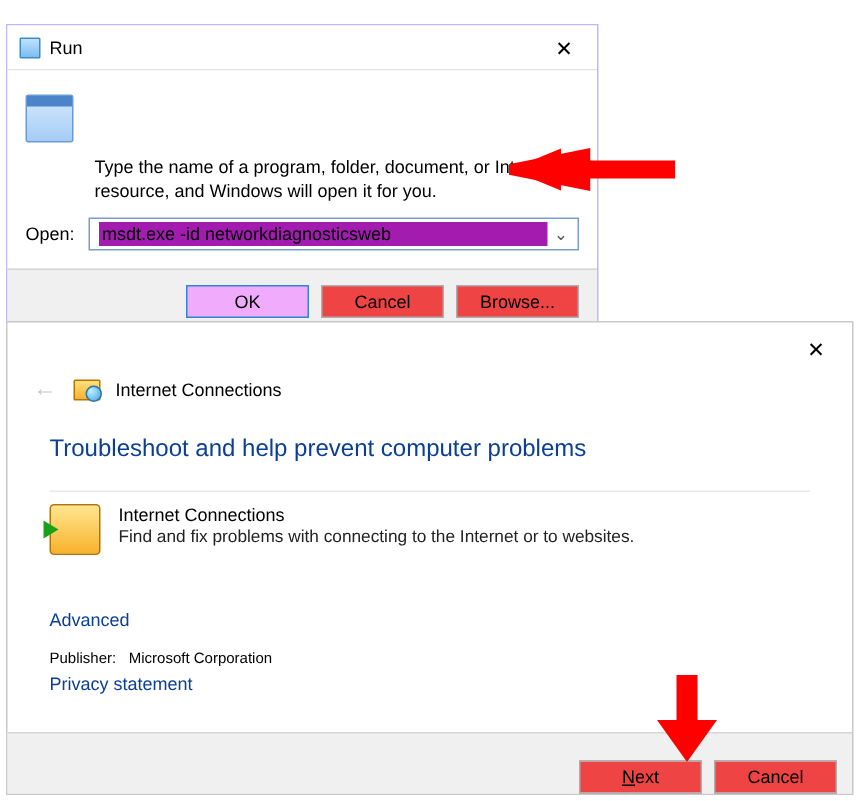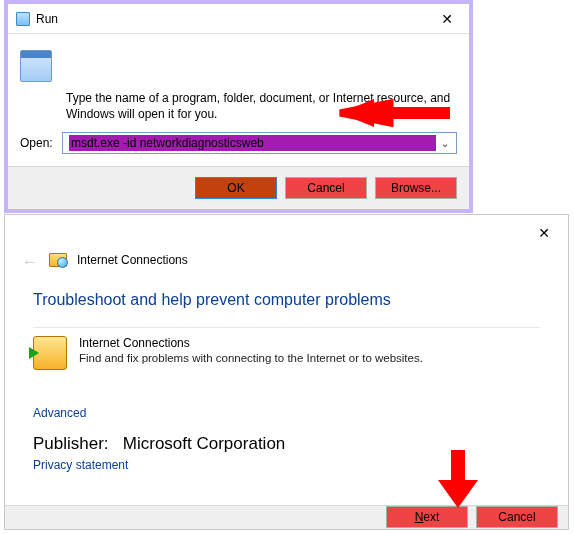--- a/index.html
+++ b/index.html
@@ -11,23 +11,23 @@
     background: #fff;
     font-family: "Segoe UI", Tahoma, sans-serif;
     font-size: 12px;
     color: #000;
     position: relative;
   }
 
   
   .run-dialog {
     position: absolute;
-    left: 4px; top: 0;
-    width: 469px;
-    border: 4px solid #c4b5fd;
+    left: 4px; top: 16px;
+    width: 395px;
+    border: 1px solid #c4b5fd;
   }
   .titlebar {
     height: 30px;
     background: #fff;
     border-bottom: 1px solid #e1e1e1;
     display: flex;
     align-items: center;
     padding-left: 8px;
   }
   .titlebar .title { flex: 1; font-size: 12px; }
@@ -106,21 +106,21 @@
   .btn {
     min-width: 82px;
     height: 22px;
     border: 1px solid #adadad;
     background: #ef4444;
     font-family: inherit;
     font-size: 12px;
     cursor:pointer;
     padding: 0 10px;
   }
-  .btn.primary { border: 1px solid #2e87d6; background:#c2410c; }
+  .btn.primary { border: 1px solid #2e87d6; background:#f0abfc; }
 
   .arrow-right {
     position:absolute;
     left: 330px;
     top: 95px;
     width: 120px;
     height: 36px;
     pointer-events: none;
   }
   .arrow-right svg, .arrow-down svg { display:block; }
@@ -202,28 +202,28 @@
     width:0;height:0;
     border-top:6px solid transparent;
     border-bottom:6px solid transparent;
     border-left:10px solid #19a119;
   }
   .ts-item .name { font-size: 12px; font-weight: 400; margin-bottom: 2px; }
   .ts-item .sub { font-size: 11.5px; color:#222; }
 
   .link { color:#0a3f94; font-size: 12px; margin-top: 32px; cursor:pointer; display:inline-block; }
 
-  .pub-row { margin-top: 14px; font-size: 17px; }
+  .pub-row { margin-top: 14px; font-size: 10px; }
   .pub-row .lab { color:#000; }
 
   .ts-footer {
     background:#f0f0f0;
     border-top:1px solid #d6d6d6;
-    height: 24px;
-    display:flex; align-items:flex-start; justify-content:flex-end;
+    height: 41px;
+    display:flex; align-items:flex-end; justify-content:flex-end;
     padding-right: 10px;
     gap: 8px;
     position:absolute; left:0; right:0; bottom:0;
   }
   .btn .ul { text-decoration: underline; }
 
   .arrow-down {
     position:absolute;
     left: 434px;
     top: 450px;

